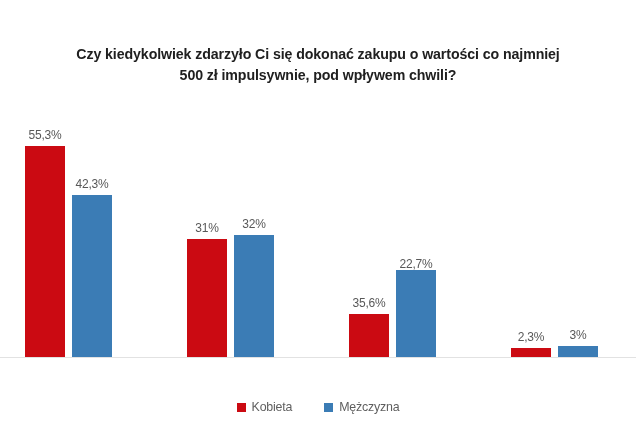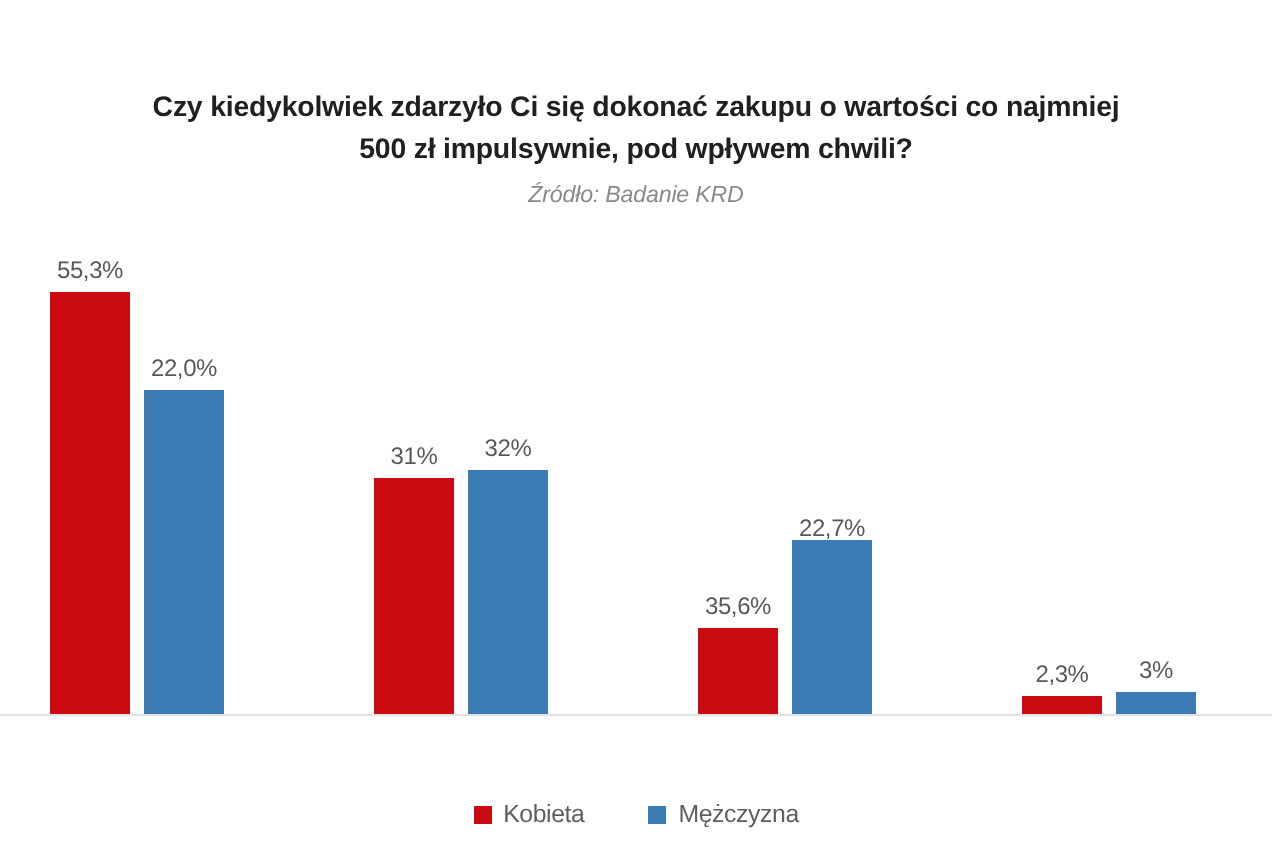--- a/index.html
+++ b/index.html
@@ -138,34 +138,33 @@
     white-space: nowrap;
   }
 </style>
 </head>
 <body>
 
 <div id="chart-root">
 
   <div class="title-block">
     <div class="chart-title">Czy kiedykolwiek zdarzyło Ci się dokonać zakupu o wartości co najmniej 500 zł impulsywnie, pod wpływem chwili?</div>
-    <div class="chart-subtitle">Źródło: Badanie KRD</div>
   </div>
 
   <div class="plot-area">
     <div class="axis-line"></div>
     <div id="bars-host">
         <div class="bar-group" style="left: 25px; width: 87px;">
           <div class="bar series-f">
             <div class="bar-rect" style="height: 211px; background: rgb(203, 10, 18);"></div>
             <div class="bar-label" style="bottom: 215px;">55,3%</div>
           </div>
           <div class="bar series-m">
             <div class="bar-rect" style="height: 162px; background: rgb(59, 124, 181);"></div>
-            <div class="bar-label" style="bottom: 166px;">22,0%</div>
+            <div class="bar-label" style="bottom: 166px;">42,3%</div>
           </div>
         </div>
         <div class="bar-group" style="left: 187px; width: 87px;">
           <div class="bar series-f">
             <div class="bar-rect" style="height: 118px; background: rgb(203, 10, 18);"></div>
             <div class="bar-label" style="bottom: 122px;">31%</div>
           </div>
           <div class="bar series-m">
             <div class="bar-rect" style="height: 122px; background: rgb(59, 124, 181);"></div>
             <div class="bar-label" style="bottom: 126px; margin-top: 12px;">32%</div>

